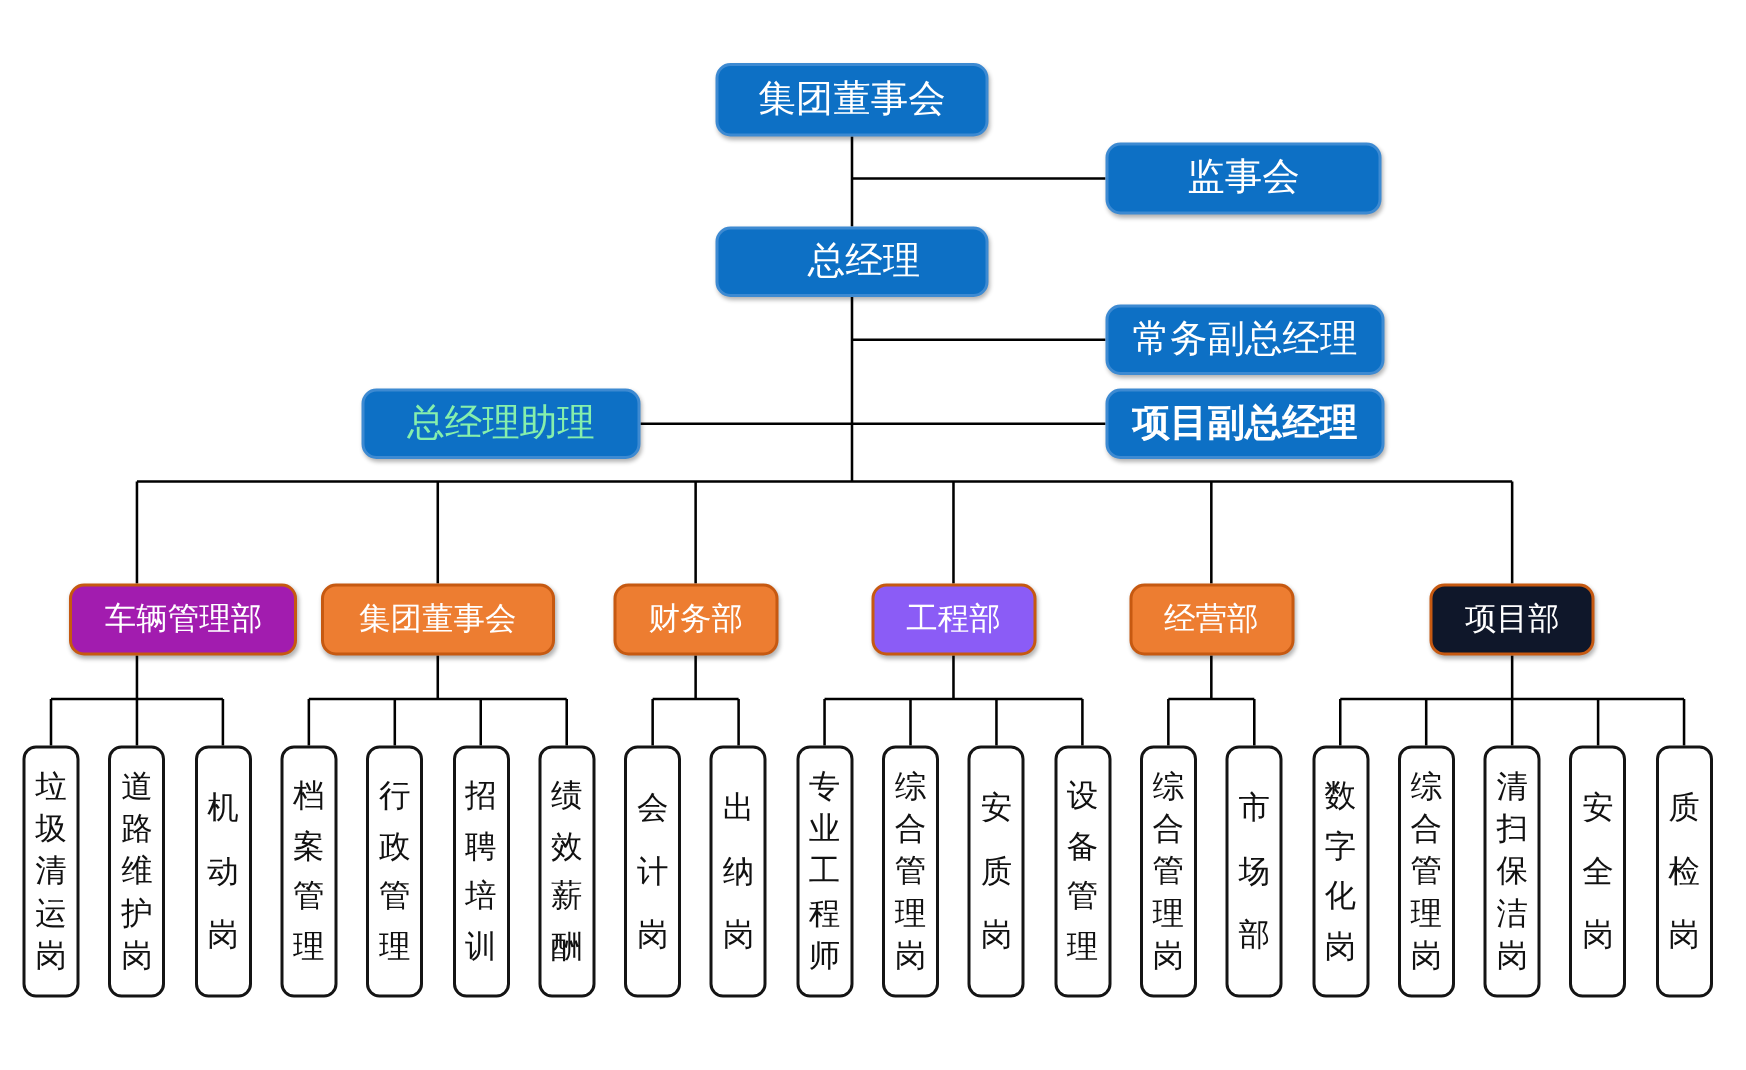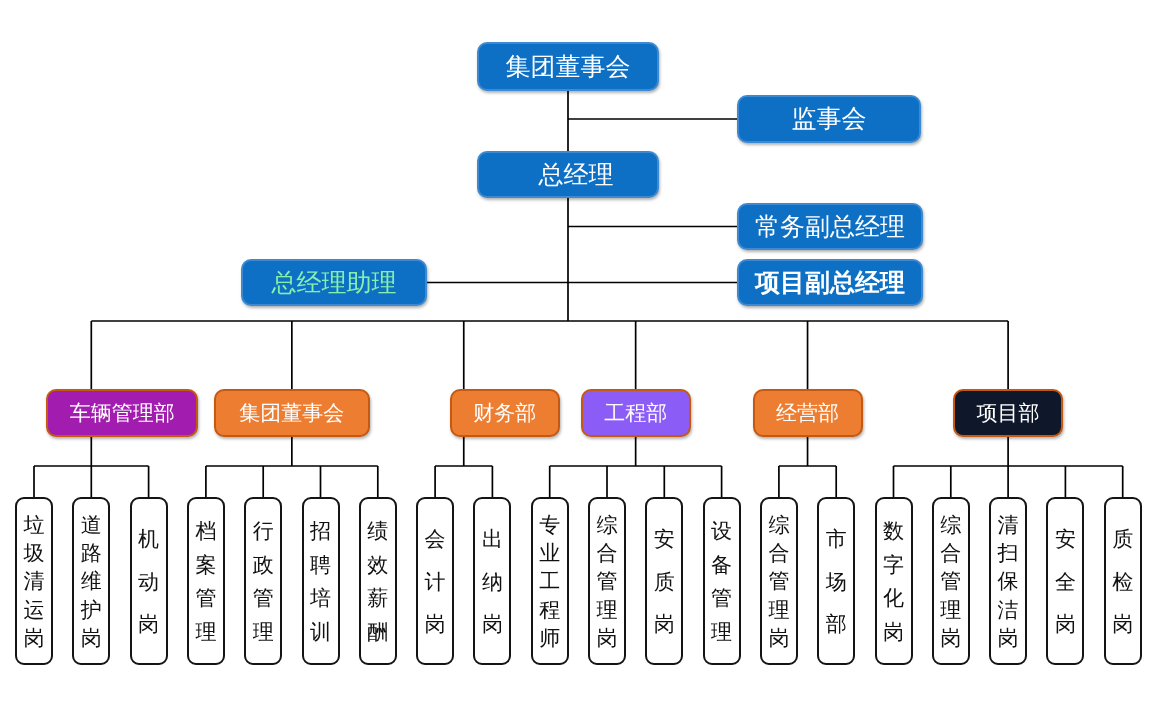--- a/index.html
+++ b/index.html
@@ -109,21 +109,21 @@
       <line x1="1122.7" y1="466" x2="1122.7" y2="497" stroke="#000000" stroke-width="1.7"></line>
     </svg>
 <div class="node blue" style="left: 477px; top: 42px; width: 182px; height: 49px; background: rgb(13, 112, 197); border: 2px solid rgb(61, 138, 210); color: rgb(255, 255, 255);">集团董事会</div>
     <div class="node blue" style="left: 737px; top: 95px; width: 184px; height: 48px; background: rgb(13, 112, 197); border: 2px solid rgb(61, 138, 210); color: rgb(255, 255, 255); text-align: right;">监事会</div>
     <div class="node blue" style="left: 477px; top: 151px; width: 182px; height: 47px; background: rgb(13, 112, 197); border: 2px solid rgb(61, 138, 210); color: rgb(255, 255, 255); padding-left: 16px;">总经理</div>
     <div class="node blue" style="left: 737px; top: 203px; width: 186px; height: 47px; background: rgb(13, 112, 197); border: 2px solid rgb(61, 138, 210); color: rgb(255, 255, 255);">常务副总经理</div>
     <div class="node blue" style="left: 241px; top: 259px; width: 186px; height: 47px; background: rgb(13, 112, 197); border: 2px solid rgb(61, 138, 210); color: #86efac;">总经理助理</div>
     <div class="node blue" style="left: 737px; top: 259px; width: 186px; height: 47px; background: rgb(13, 112, 197); border: 2px solid rgb(61, 138, 210); color: rgb(255, 255, 255); font-weight: bold;">项目副总经理</div>
     <div class="node dept" style="left: 15.3px; top: 389px; width: 152px; height: 48px; background: #a21caf; border: 2px solid rgb(198, 89, 17); color: rgb(255, 255, 255); margin-left: 31px;">车辆管理部</div>
     <div class="node dept" style="left: 213.85px; top: 389px; width: 156px; height: 48px; background: rgb(237, 125, 49); border: 2px solid rgb(198, 89, 17); color: rgb(255, 255, 255);">集团董事会</div>
-    <div class="node dept" style="left: 408.75px; top: 389px; width: 110px; height: 48px; background: rgb(237, 125, 49); border: 2px solid rgb(198, 89, 17); color: rgb(255, 255, 255); margin-left: 41px;">财务部</div>
+    <div class="node dept" style="left: 408.75px; top: 389px; width: 110px; height: 48px; background: rgb(237, 125, 49); border: 2px solid rgb(198, 89, 17); color: rgb(255, 255, 255);">财务部</div>
     <div class="node dept" style="left: 580.65px; top: 389px; width: 110px; height: 48px; background: #8b5cf6; border: 2px solid rgb(198, 89, 17); color: rgb(255, 255, 255);">工程部</div>
     <div class="node dept" style="left: 752.55px; top: 389px; width: 110px; height: 48px; background: rgb(237, 125, 49); border: 2px solid rgb(198, 89, 17); color: rgb(255, 255, 255);">经营部</div>
     <div class="node dept" style="left: 953.1px; top: 389px; width: 110px; height: 48px; background: #0f172a; border: 2px solid rgb(198, 89, 17); color: rgb(255, 255, 255);">项目部</div>
     <div class="node post" style="left: 15px; top: 497px; width: 38px; height: 168px; background: rgb(255, 255, 255); border: 2.5px solid rgb(20, 20, 20); color: rgb(17, 17, 17);">
       <span class="ch">垃</span>
       <span class="ch">圾</span>
       <span class="ch">清</span>
       <span class="ch">运</span>
       <span class="ch">岗</span>
     </div>

